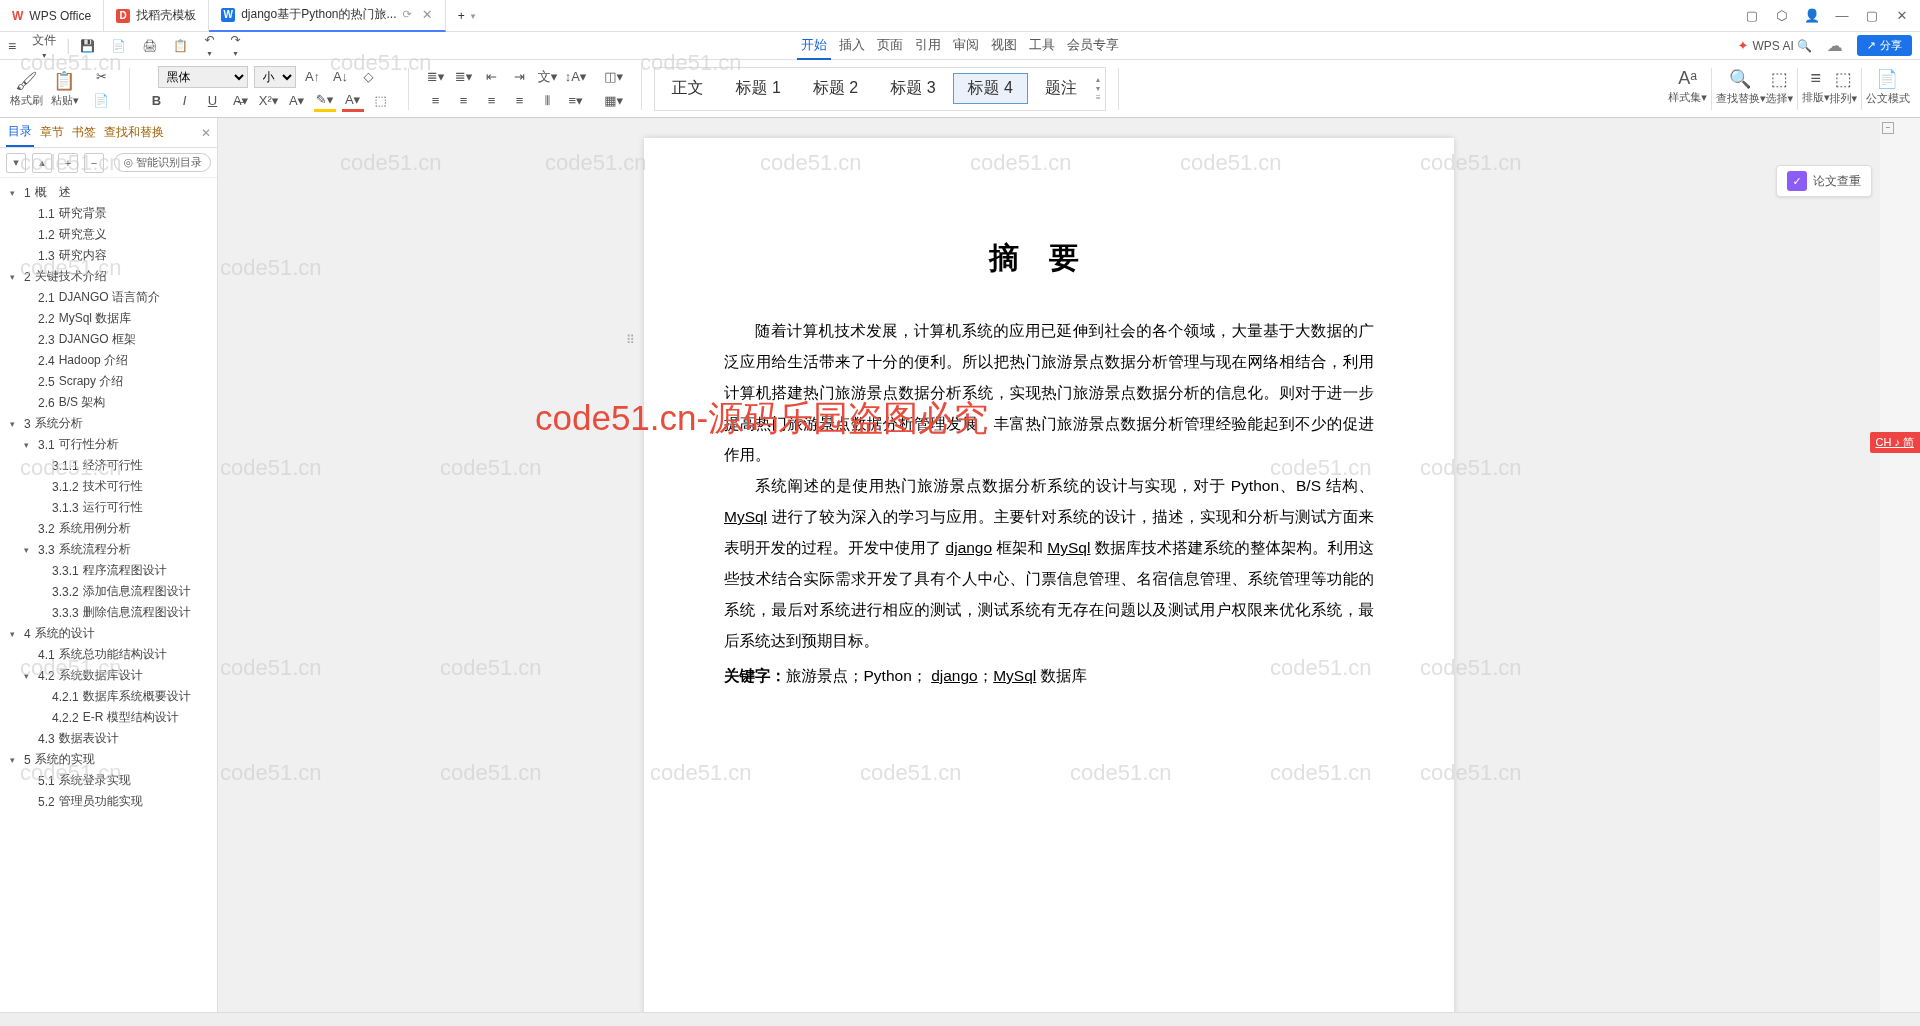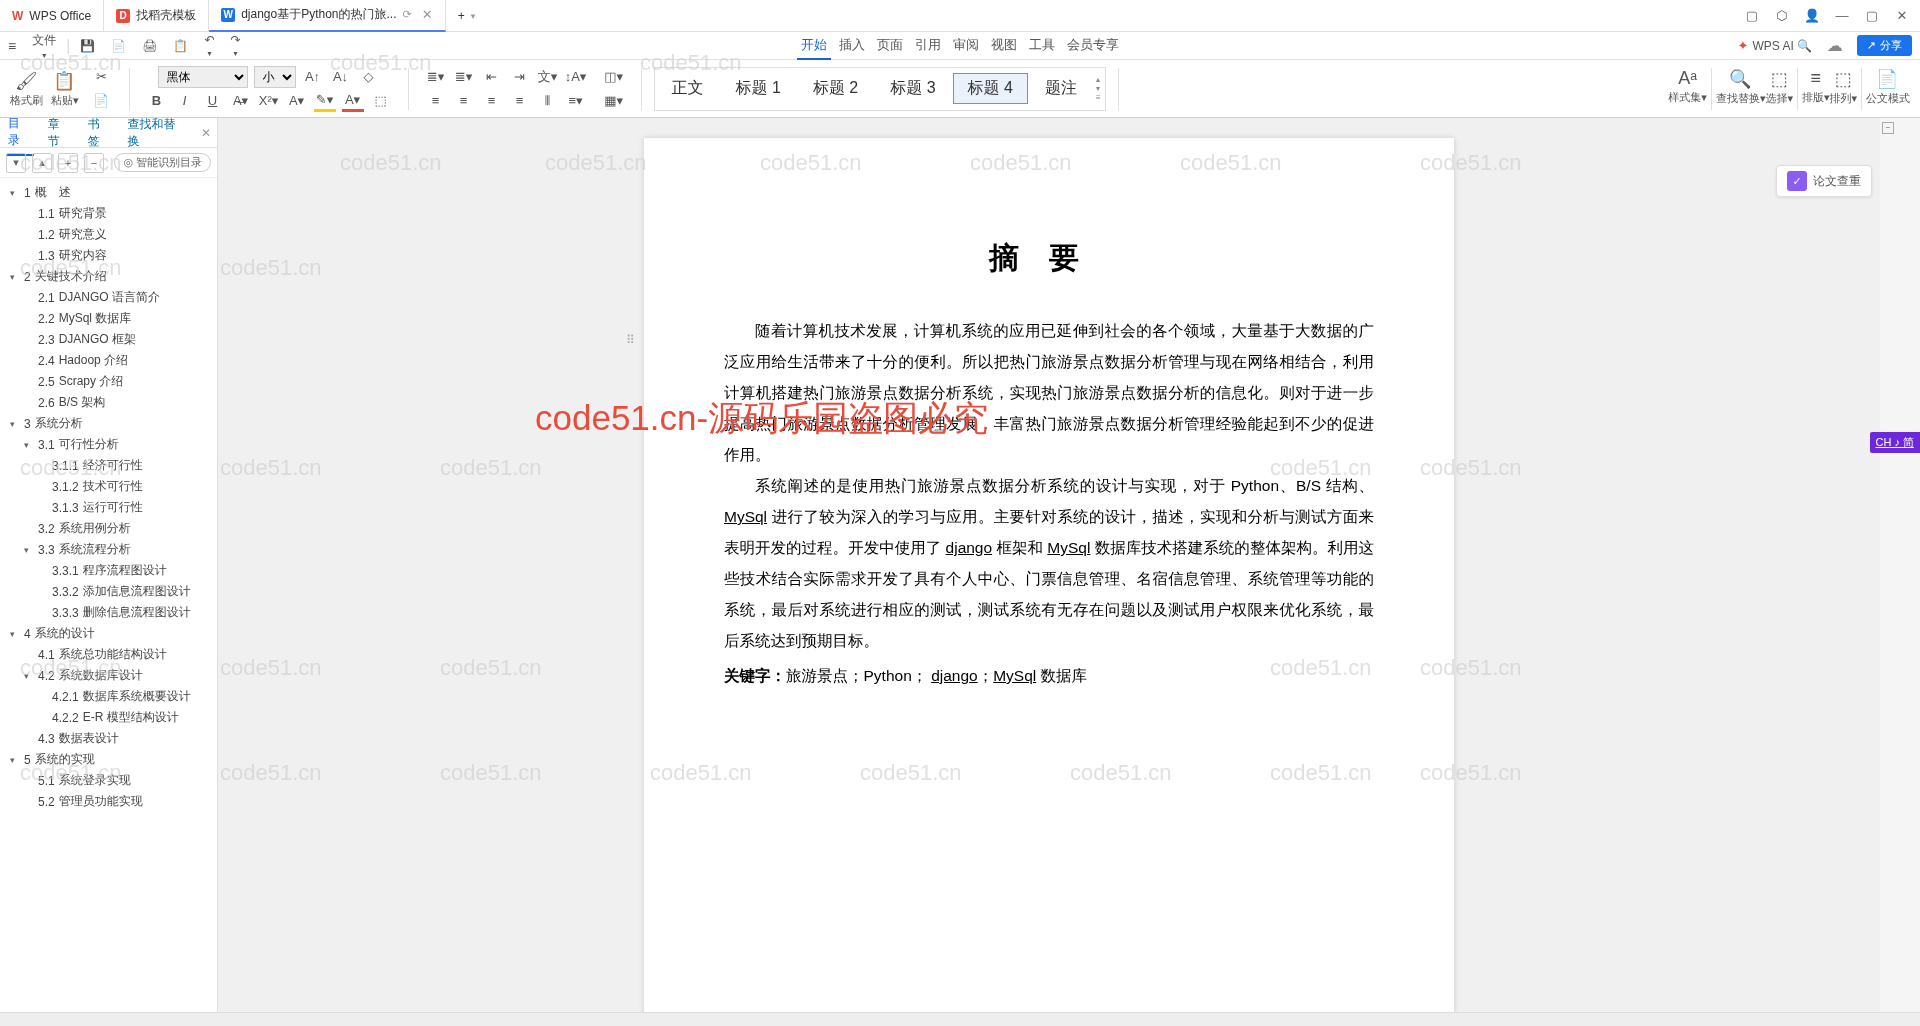--- a/index.html
+++ b/index.html
@@ -42,22 +42,22 @@
 .fmt-btn { width: 22px; height: 22px; display: inline-flex; align-items: center; justify-content: center; font-size: 13px; color: #555; cursor: pointer; }
 .color-under { border-bottom: 3px solid #ffcc00; }
 .color-under-red { border-bottom: 3px solid #e74c3c; }
 .style-list { display: flex; gap: 2px; border: 1px solid #ddd; height: 44px; align-items: center; padding: 2px; }
 .style-item { padding: 4px 14px; font-size: 16px; color: #333; cursor: pointer; border: 1px solid transparent; }
 .style-item.sel { border: 1px solid #5b9bd5; background: #eaf1fb; }
 .ribbon-right { margin-left: auto; display: flex; gap: 0; }
 
 
 .sidepanel { position: absolute; left: 0; top: 118px; width: 218px; bottom: 14px; background: #fff; border-right: 1px solid #ddd; overflow-y: auto; }
-.sidepanel-tabs { display: flex; height: 30px; border-bottom: 1px solid #e0e0e0; align-items: center; font-size: 12px; padding: 0 6px; gap: 12px; }
-.sp-tab { color: #0369a1; cursor: pointer; padding: 5px 2px; }
+.sidepanel-tabs { display: flex; height: 30px; border-bottom: 1px solid #e0e0e0; align-items: center; font-size: 12px; padding: 0 6px; gap: 4px; }
+.sp-tab { color: #a16207; cursor: pointer; padding: 5px 2px; }
 .sp-tab.active { color: #1565d8; border-bottom: 2px solid #1565d8; font-weight: 500; }
 .sp-close { margin-left: auto; color: #999; cursor: pointer; }
 .sidepanel-toolbar { display: flex; height: 30px; align-items: center; padding: 0 6px; gap: 6px; border-bottom: 1px solid #eee; }
 .sp-tool { width: 20px; height: 20px; border: 1px solid #ccc; border-radius: 2px; display: inline-flex; align-items: center; justify-content: center; font-size: 11px; color: #666; cursor: pointer; }
 .sp-smart { margin-left: auto; border: 1px solid #ccc; border-radius: 10px; padding: 1px 8px; font-size: 11px; color: #666; display: flex; align-items: center; gap: 3px; }
 .outline { padding: 4px 0; font-size: 12px; }
 .outline-item { display: flex; align-items: center; padding: 2px 6px; gap: 4px; color: #444; cursor: pointer; }
 .outline-caret { width: 10px; font-size: 9px; color: #666; }
 .outline-num { color: #444; }
 .ol1 { padding-left: 10px; }
@@ -76,21 +76,21 @@
 
 
 .scrollrail { position: absolute; right: 24px; top: 118px; width: 16px; bottom: 14px; background: #f5f5f5; }
 .scrollrail-btn { width: 12px; height: 12px; margin: 4px auto; border: 1px solid #aaa; font-size: 8px; text-align: center; line-height: 10px; color: #666; }
 
 
 .right-float { position: absolute; right: 48px; top: 165px; background: #fff; border: 1px solid #ddd; border-radius: 4px; padding: 5px 10px; font-size: 12px; color: #555; display: flex; align-items: center; gap: 6px; box-shadow: 0 1px 3px rgba(0,0,0,0.1); z-index: 5; }
 .right-float-icon { width: 20px; height: 20px; background: #8b5cf6; border-radius: 3px; display: inline-flex; align-items: center; justify-content: center; color: #fff; font-size: 11px; }
 
 
-.ime { position: absolute; right: 0; top: 432px; background: #6d28d9; color: #fff; font-size: 11px; padding: 3px 6px; border-radius: 2px 0 0 2px; text-decoration: underline; }
+.ime { position: absolute; right: 0; top: 432px; background: #ef4444; color: #fff; font-size: 11px; padding: 3px 6px; border-radius: 2px 0 0 2px; text-decoration: underline; }
 
 
 .statusbar { position: absolute; bottom: 0; left: 0; right: 0; height: 14px; background: #eee; font-size: 10px; color: #666; display: flex; align-items: center; padding: 0 10px; gap: 12px; border-top: 1px solid #ddd; }
 </style>
 </head>
 <body>
 
 <div class="watermark" style="left:20px;top:50px">code51.cn</div>
 <div class="watermark" style="left:330px;top:50px">code51.cn</div>
 <div class="watermark" style="left:640px;top:50px">code51.cn</div>

